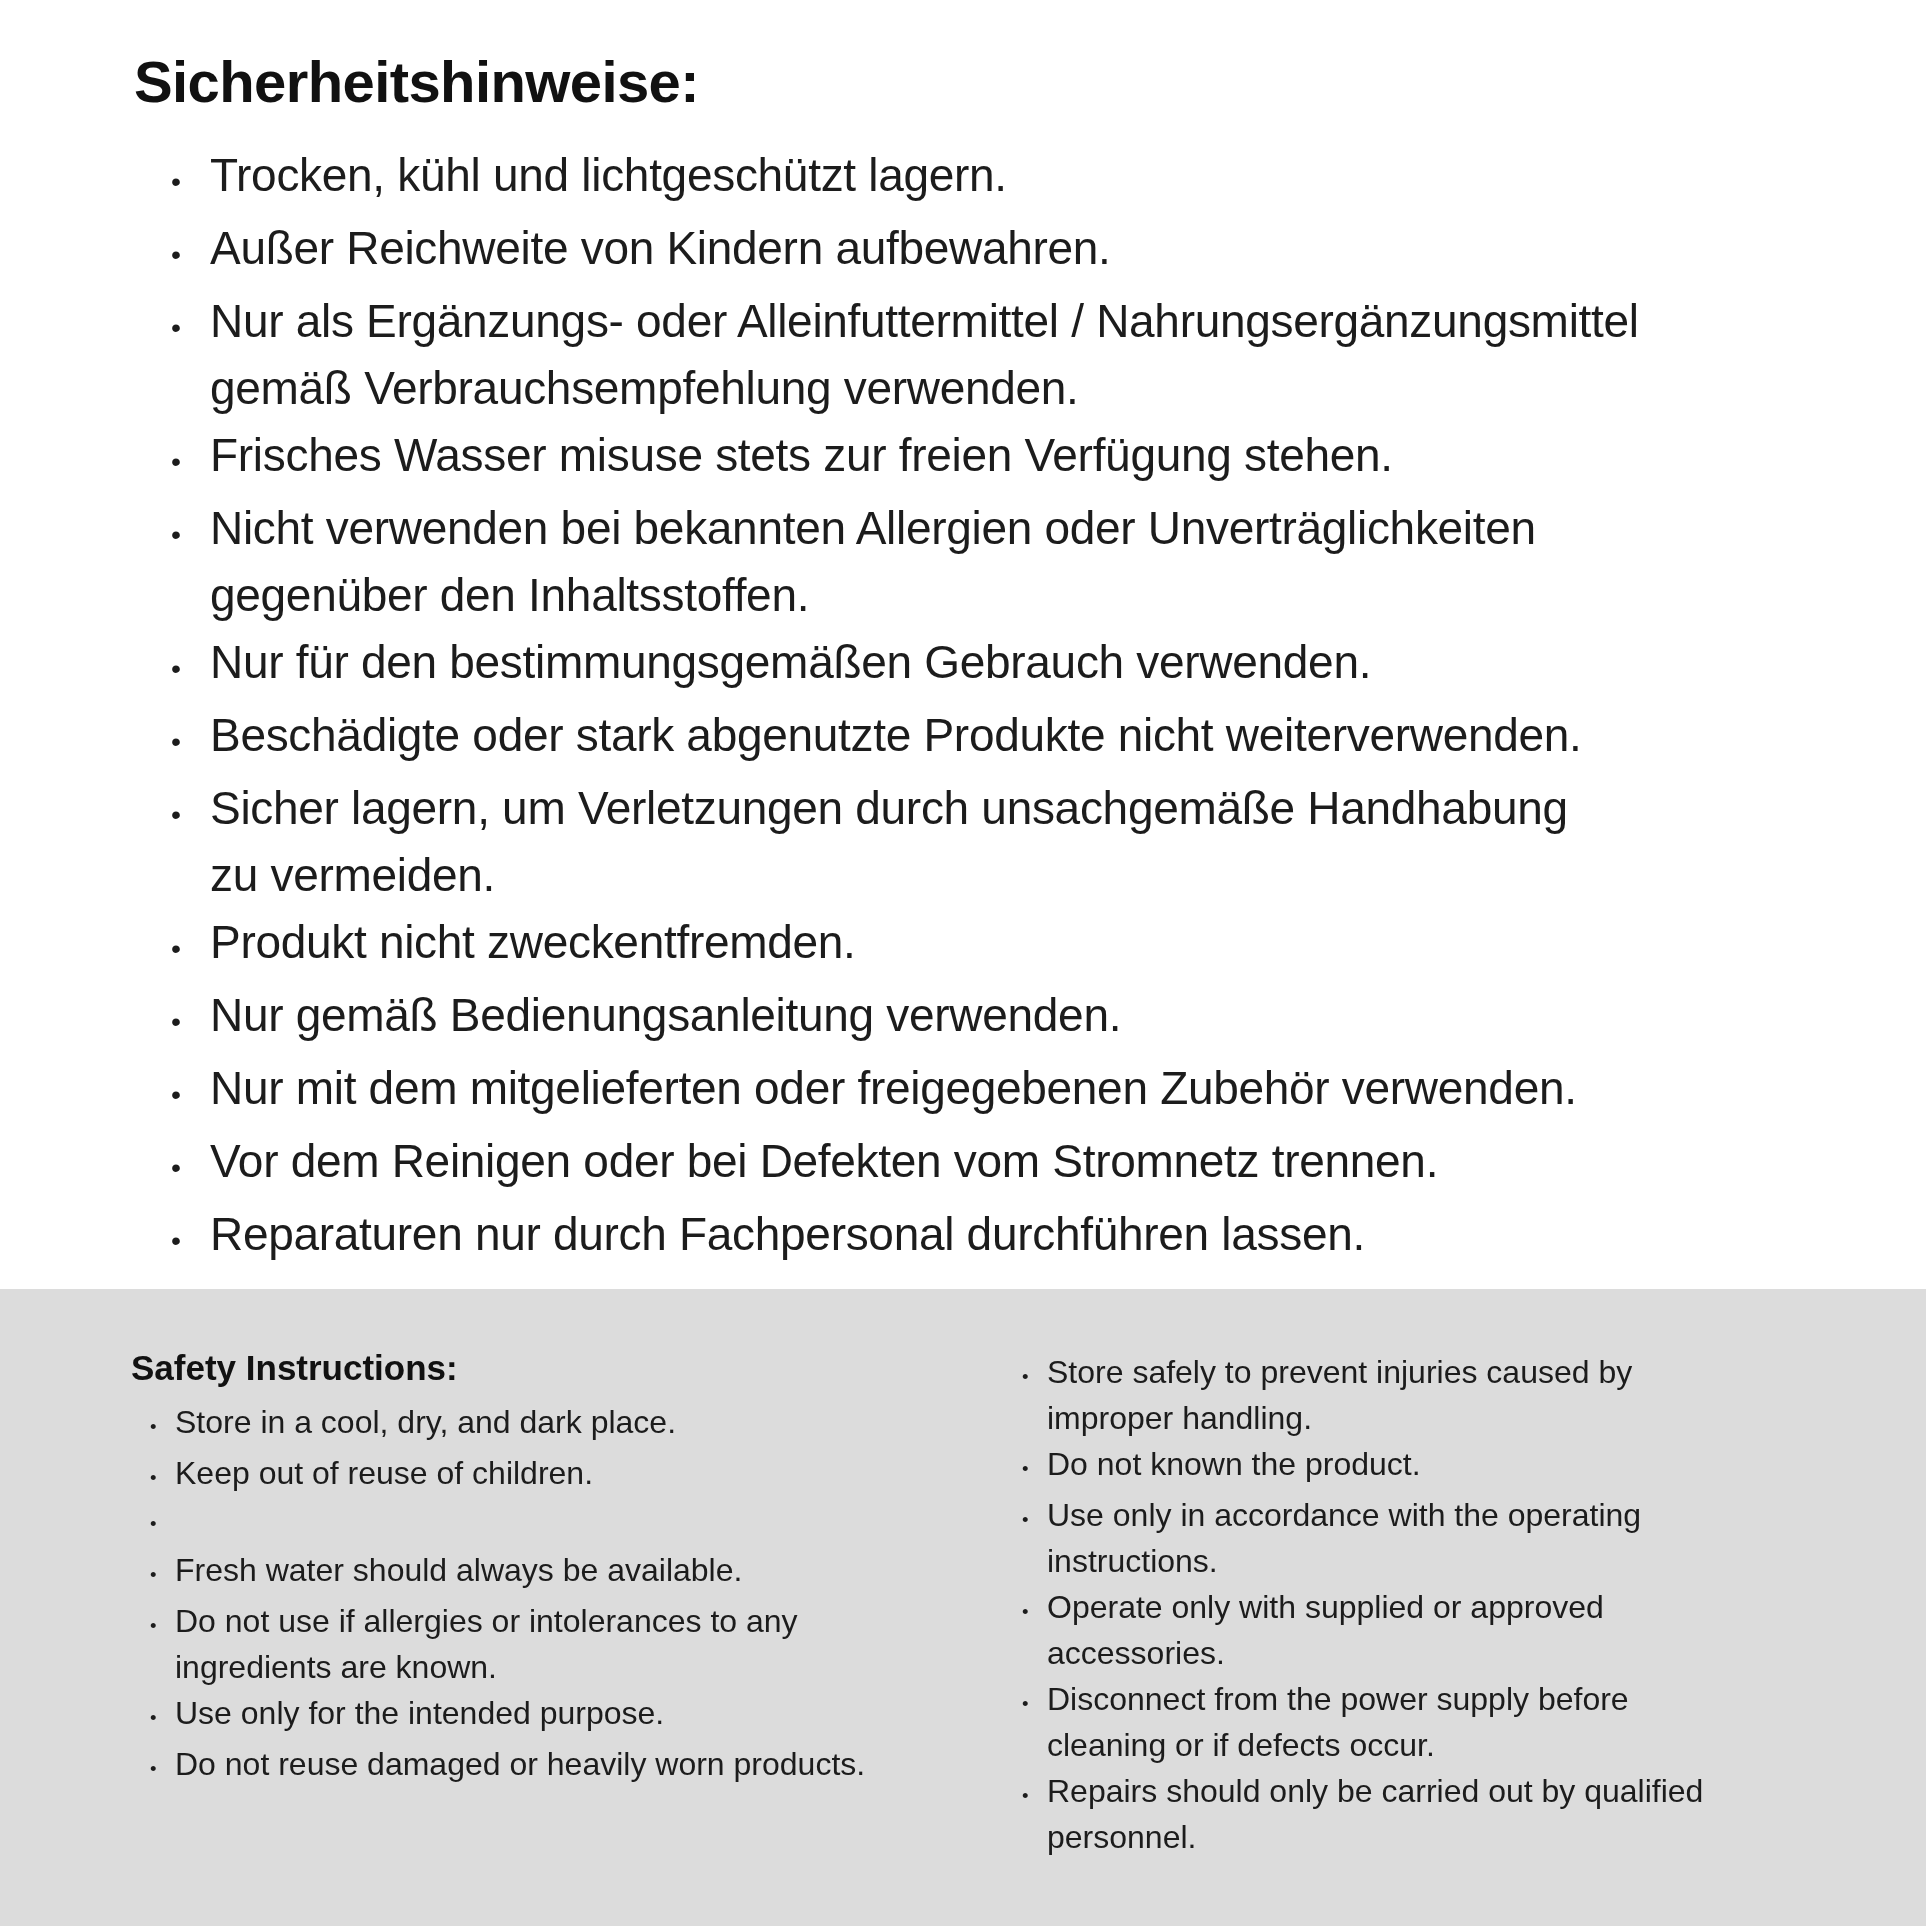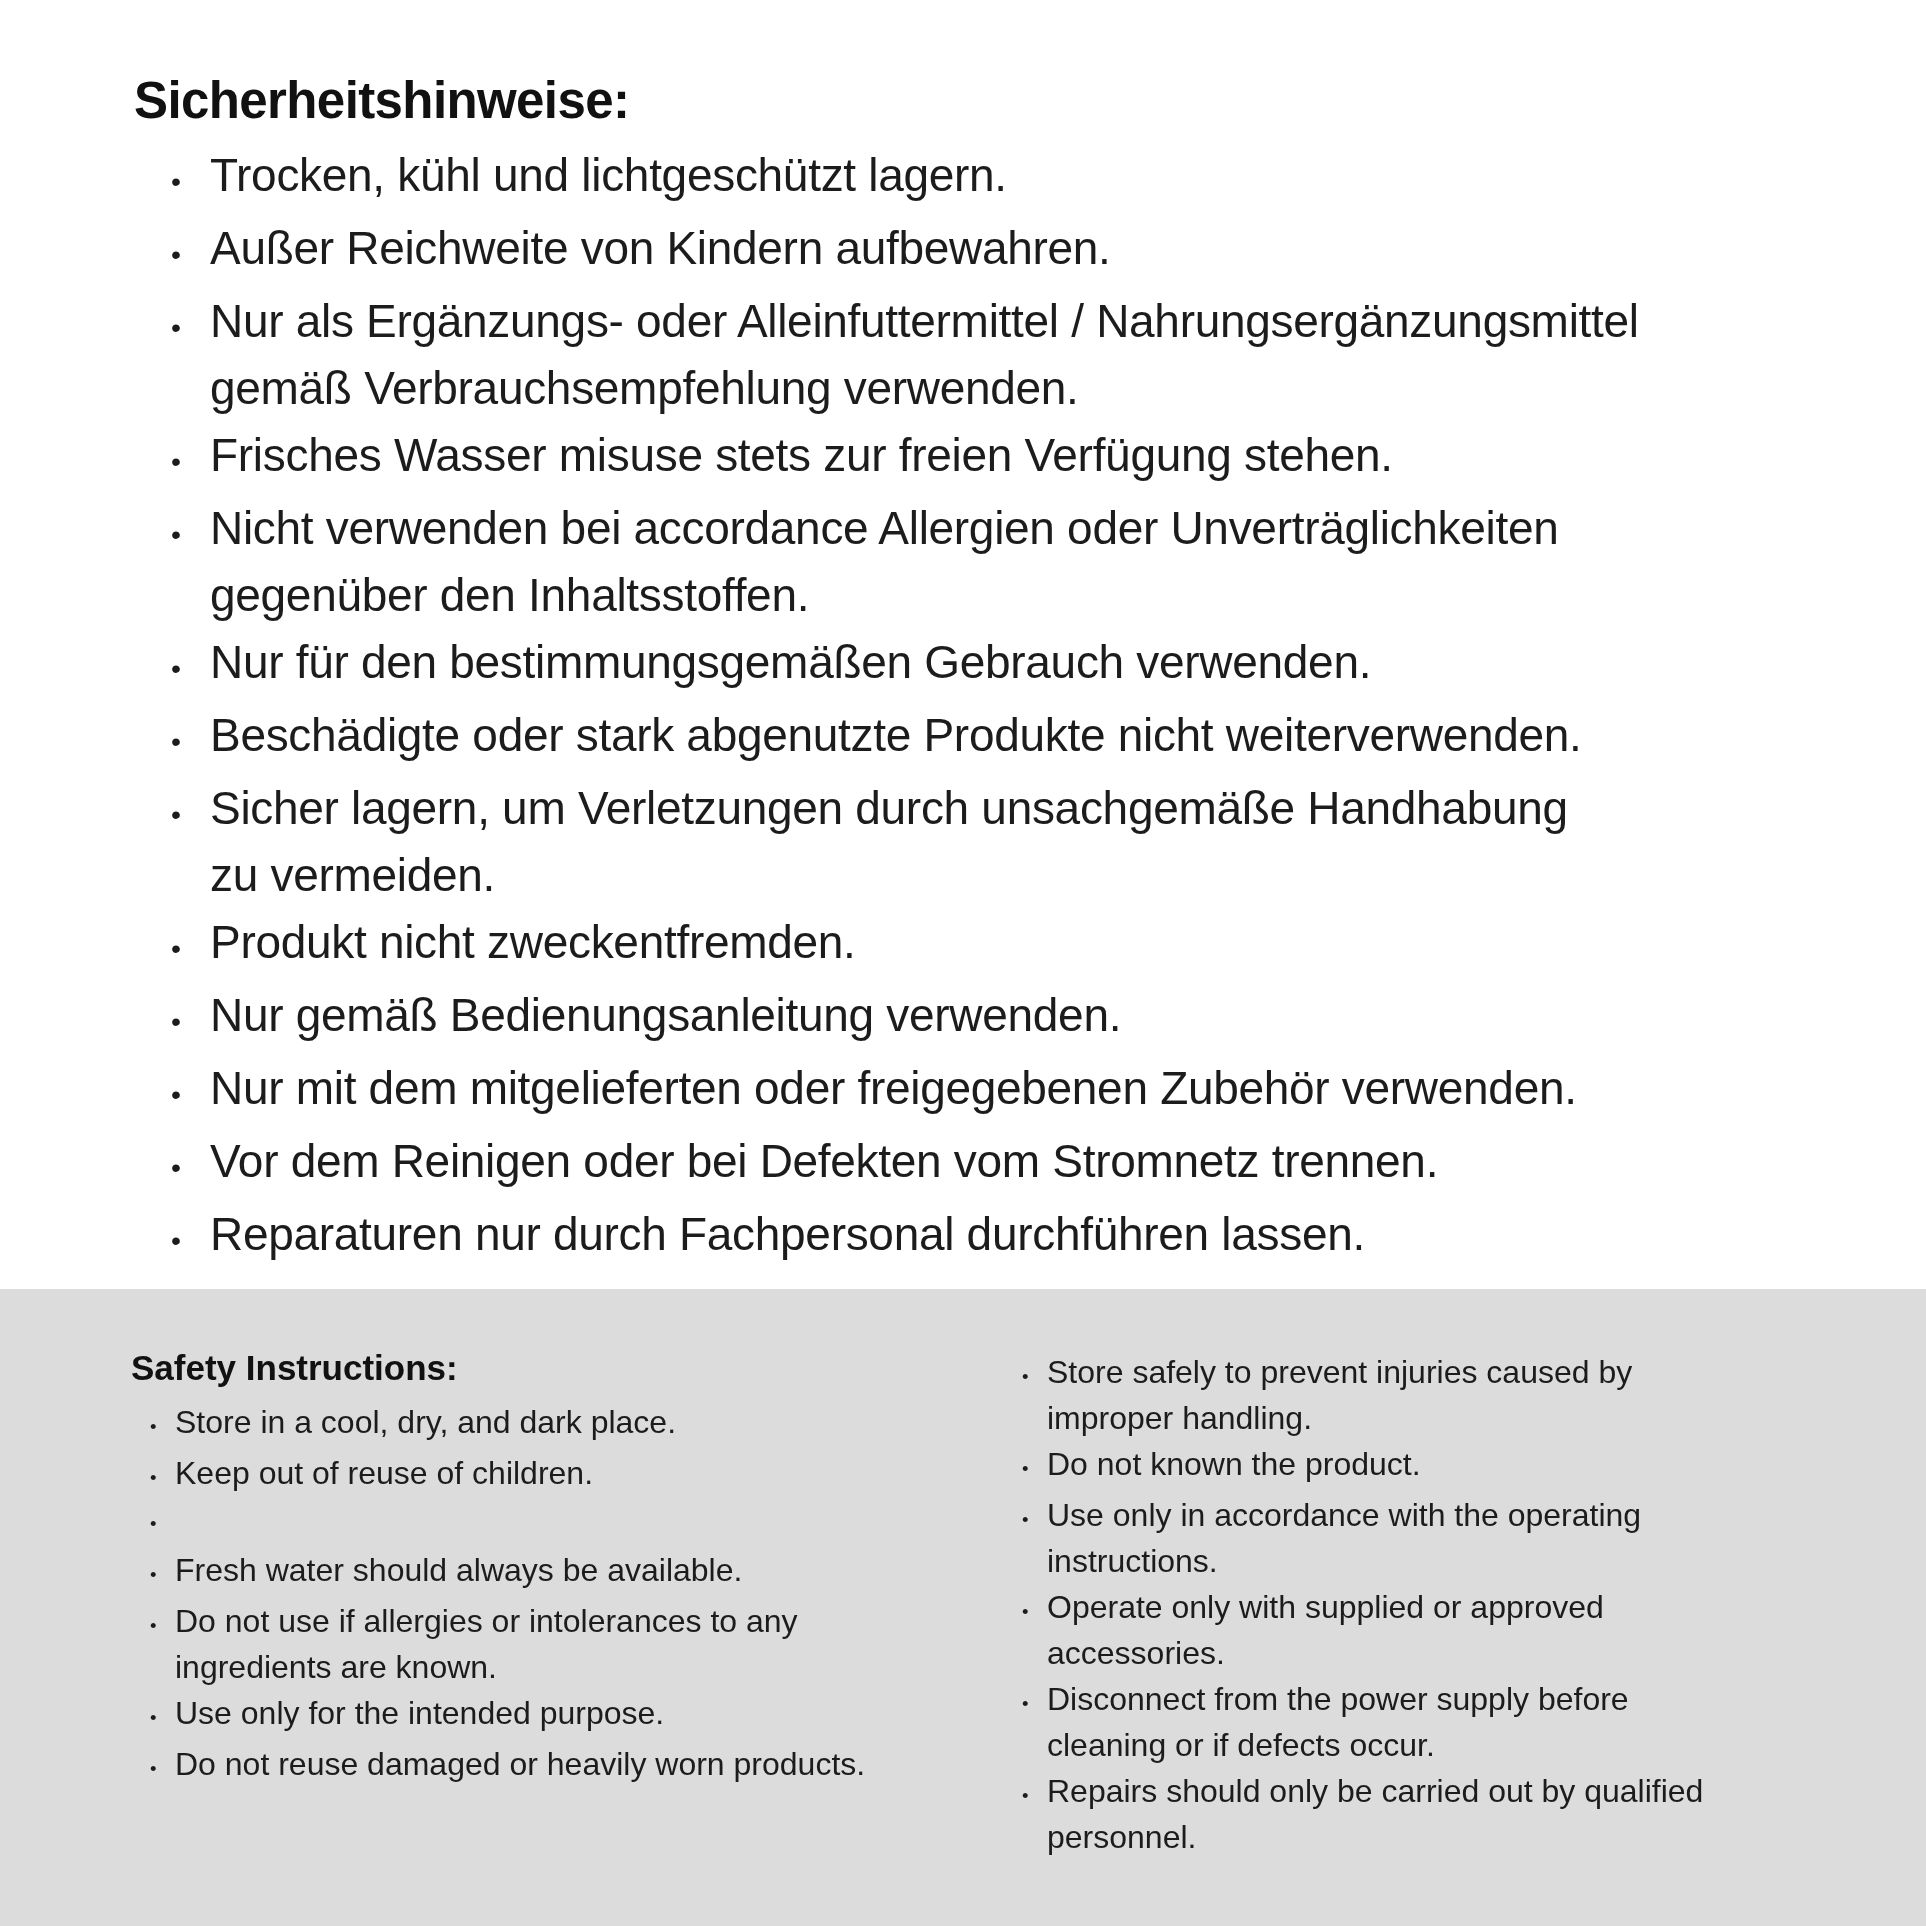--- a/index.html
+++ b/index.html
@@ -6,23 +6,23 @@
   body {
     width: 1926px; height: 1926px;
     background: #ffffff;
     position: relative;
     overflow: hidden;
     font-family: "Liberation Sans", "DejaVu Sans", sans-serif;
     color: #1c1c1c;
   }
   
   .de-heading {
-    position: absolute; left: 134px; top: 72px;
+    position: absolute; left: 134px; top: 49px;
     margin: 0;
-    font-size: 51px; font-weight: bold; line-height: 1.15;
+    font-size: 58px; font-weight: bold; line-height: 1.15;
     color: #111111;
     letter-spacing: -0.6px;
   }
   .de-list {
     position: absolute; left: 0; top: 142px;
     margin: 0; padding: 0 0 0 171px;
     width: 1734px;
     list-style: none;
   }
   .de-list li {
@@ -75,21 +75,21 @@
         <span class="marker">•</span>
         <span class="txt">Nur als Ergänzungs- oder Alleinfuttermittel / Nahrungsergänzungsmittel
 gemäß Verbrauchsempfehlung verwenden.</span>
       </li>
     <li>
         <span class="marker">•</span>
         <span class="txt">Frisches Wasser misuse stets zur freien Verfügung stehen.</span>
       </li>
     <li>
         <span class="marker">•</span>
-        <span class="txt">Nicht verwenden bei accordance Allergien oder Unverträglichkeiten
+        <span class="txt">Nicht verwenden bei bekannten Allergien oder Unverträglichkeiten
 gegenüber den Inhaltsstoffen.</span>
       </li>
     <li>
         <span class="marker">•</span>
         <span class="txt">Nur für den bestimmungsgemäßen Gebrauch verwenden.</span>
       </li>
     <li>
         <span class="marker">•</span>
         <span class="txt">Beschädigte oder stark abgenutzte Produkte nicht weiterverwenden.</span>
       </li>

